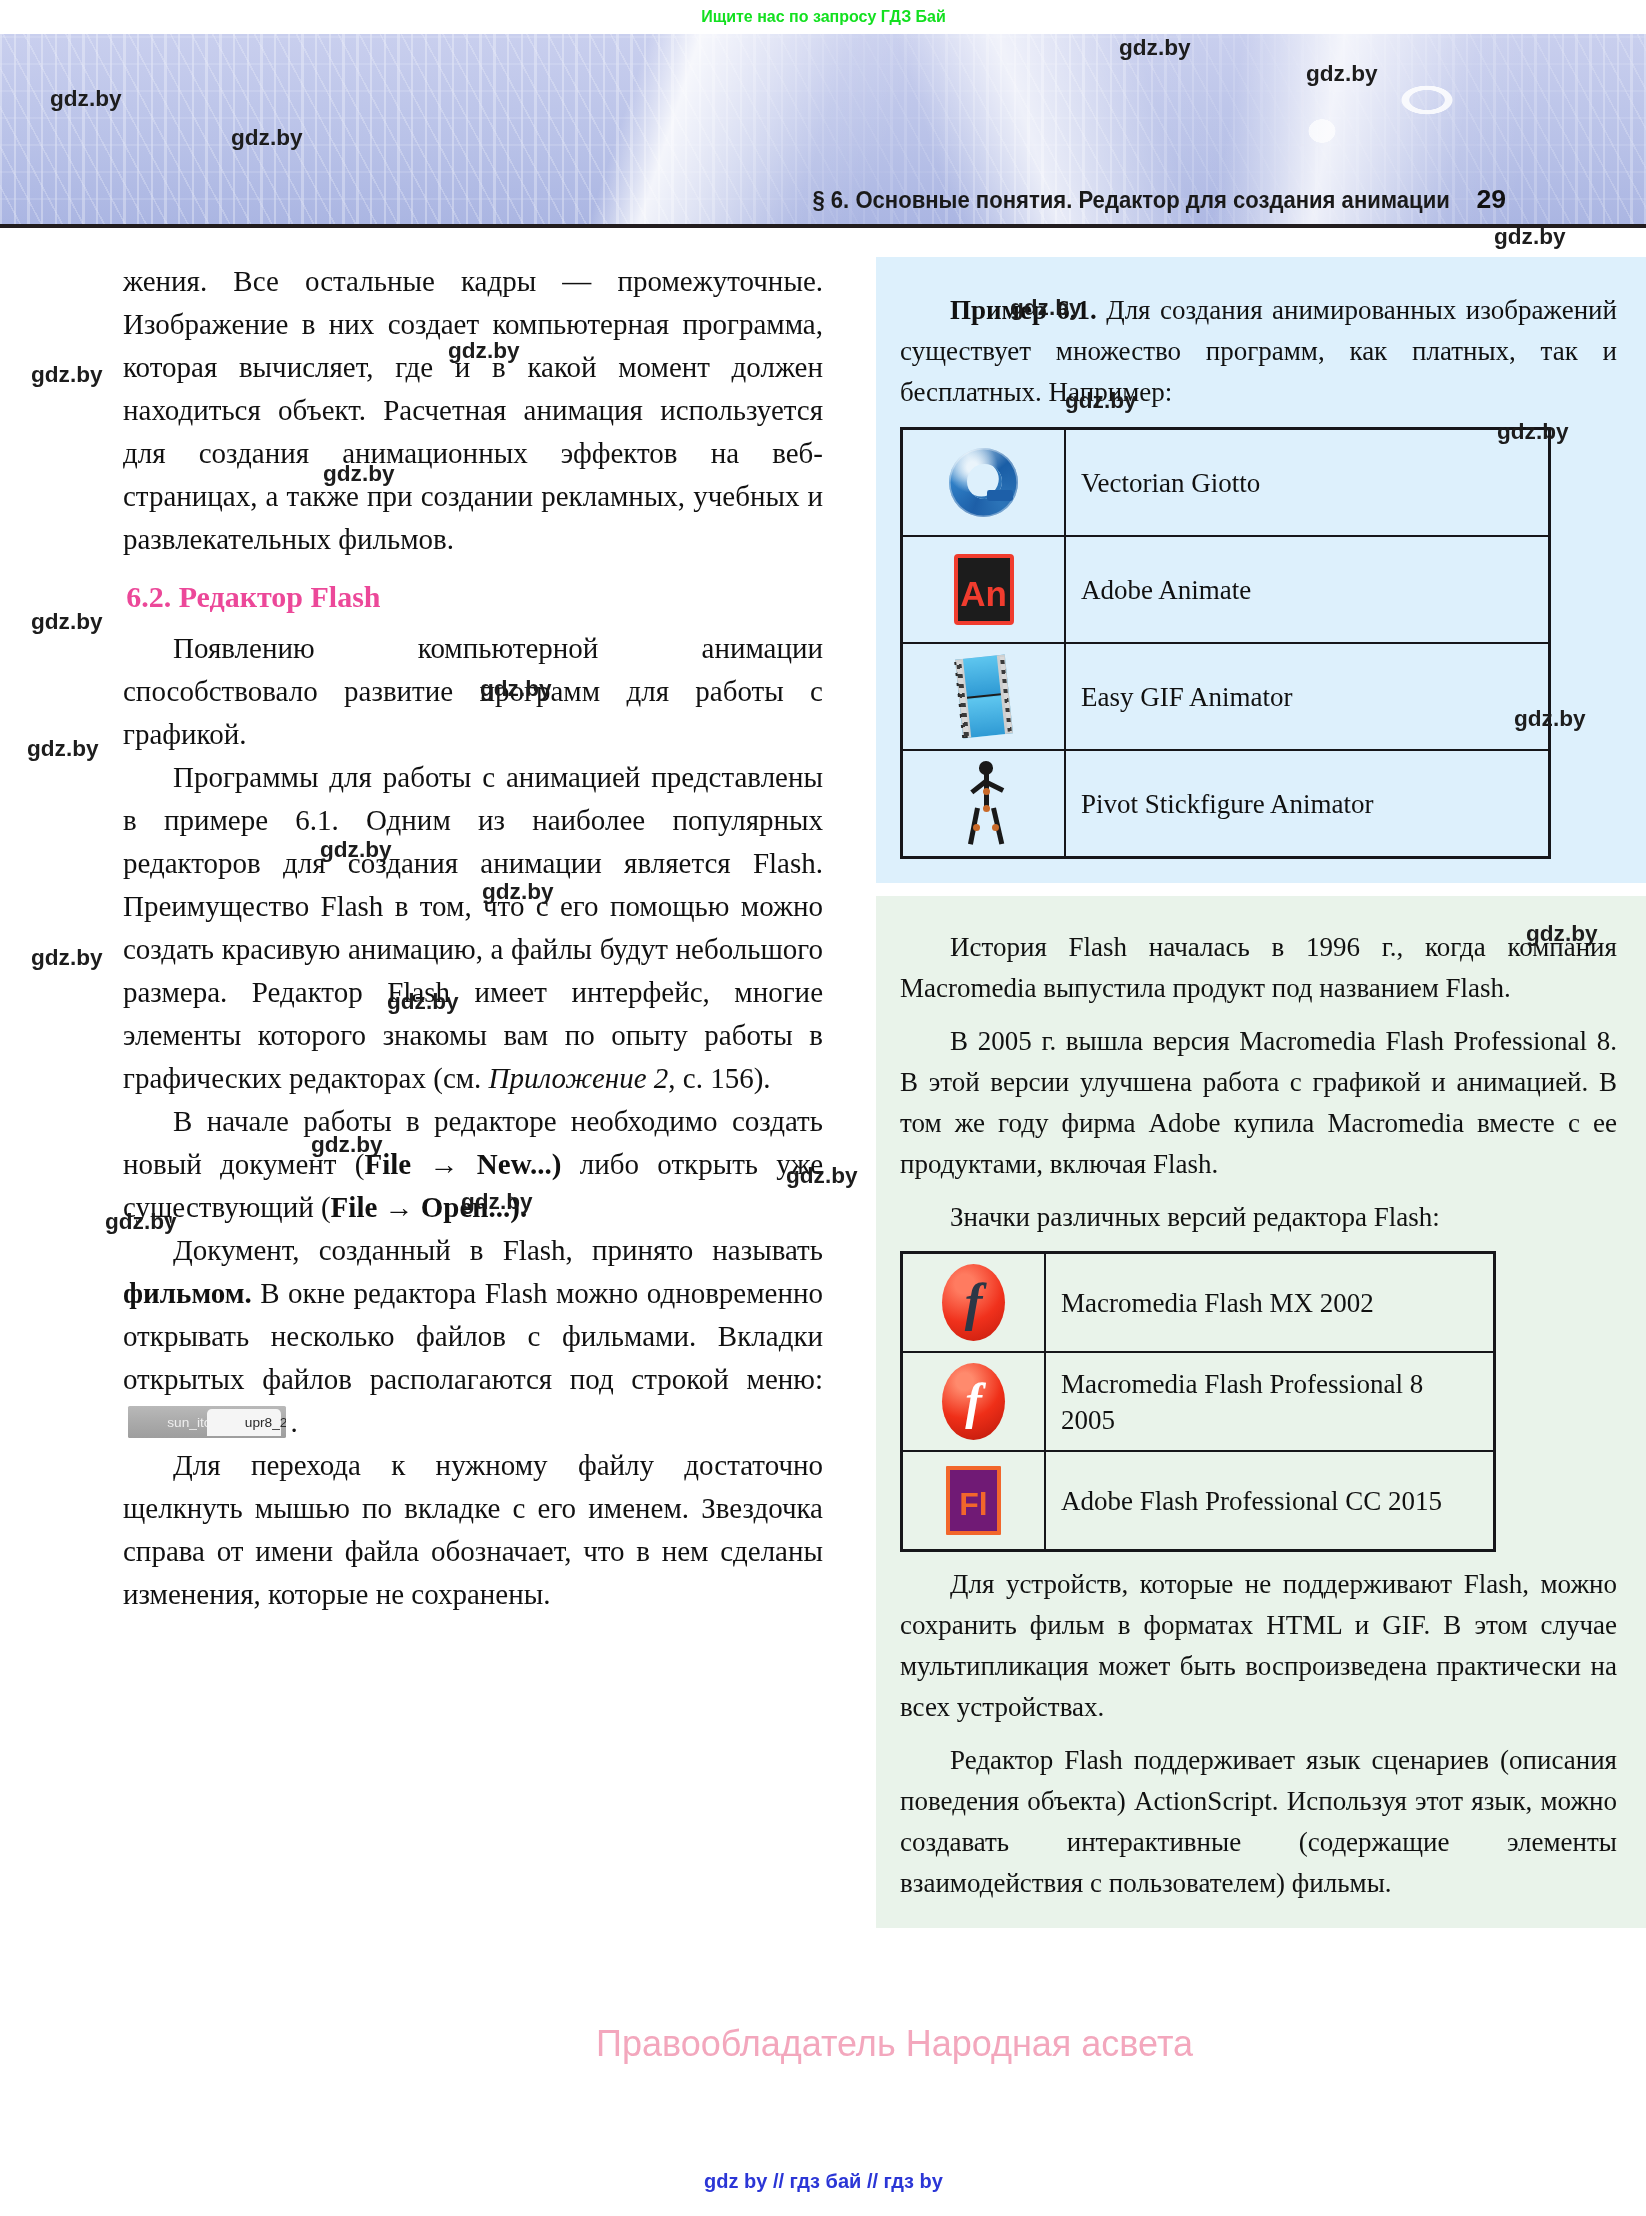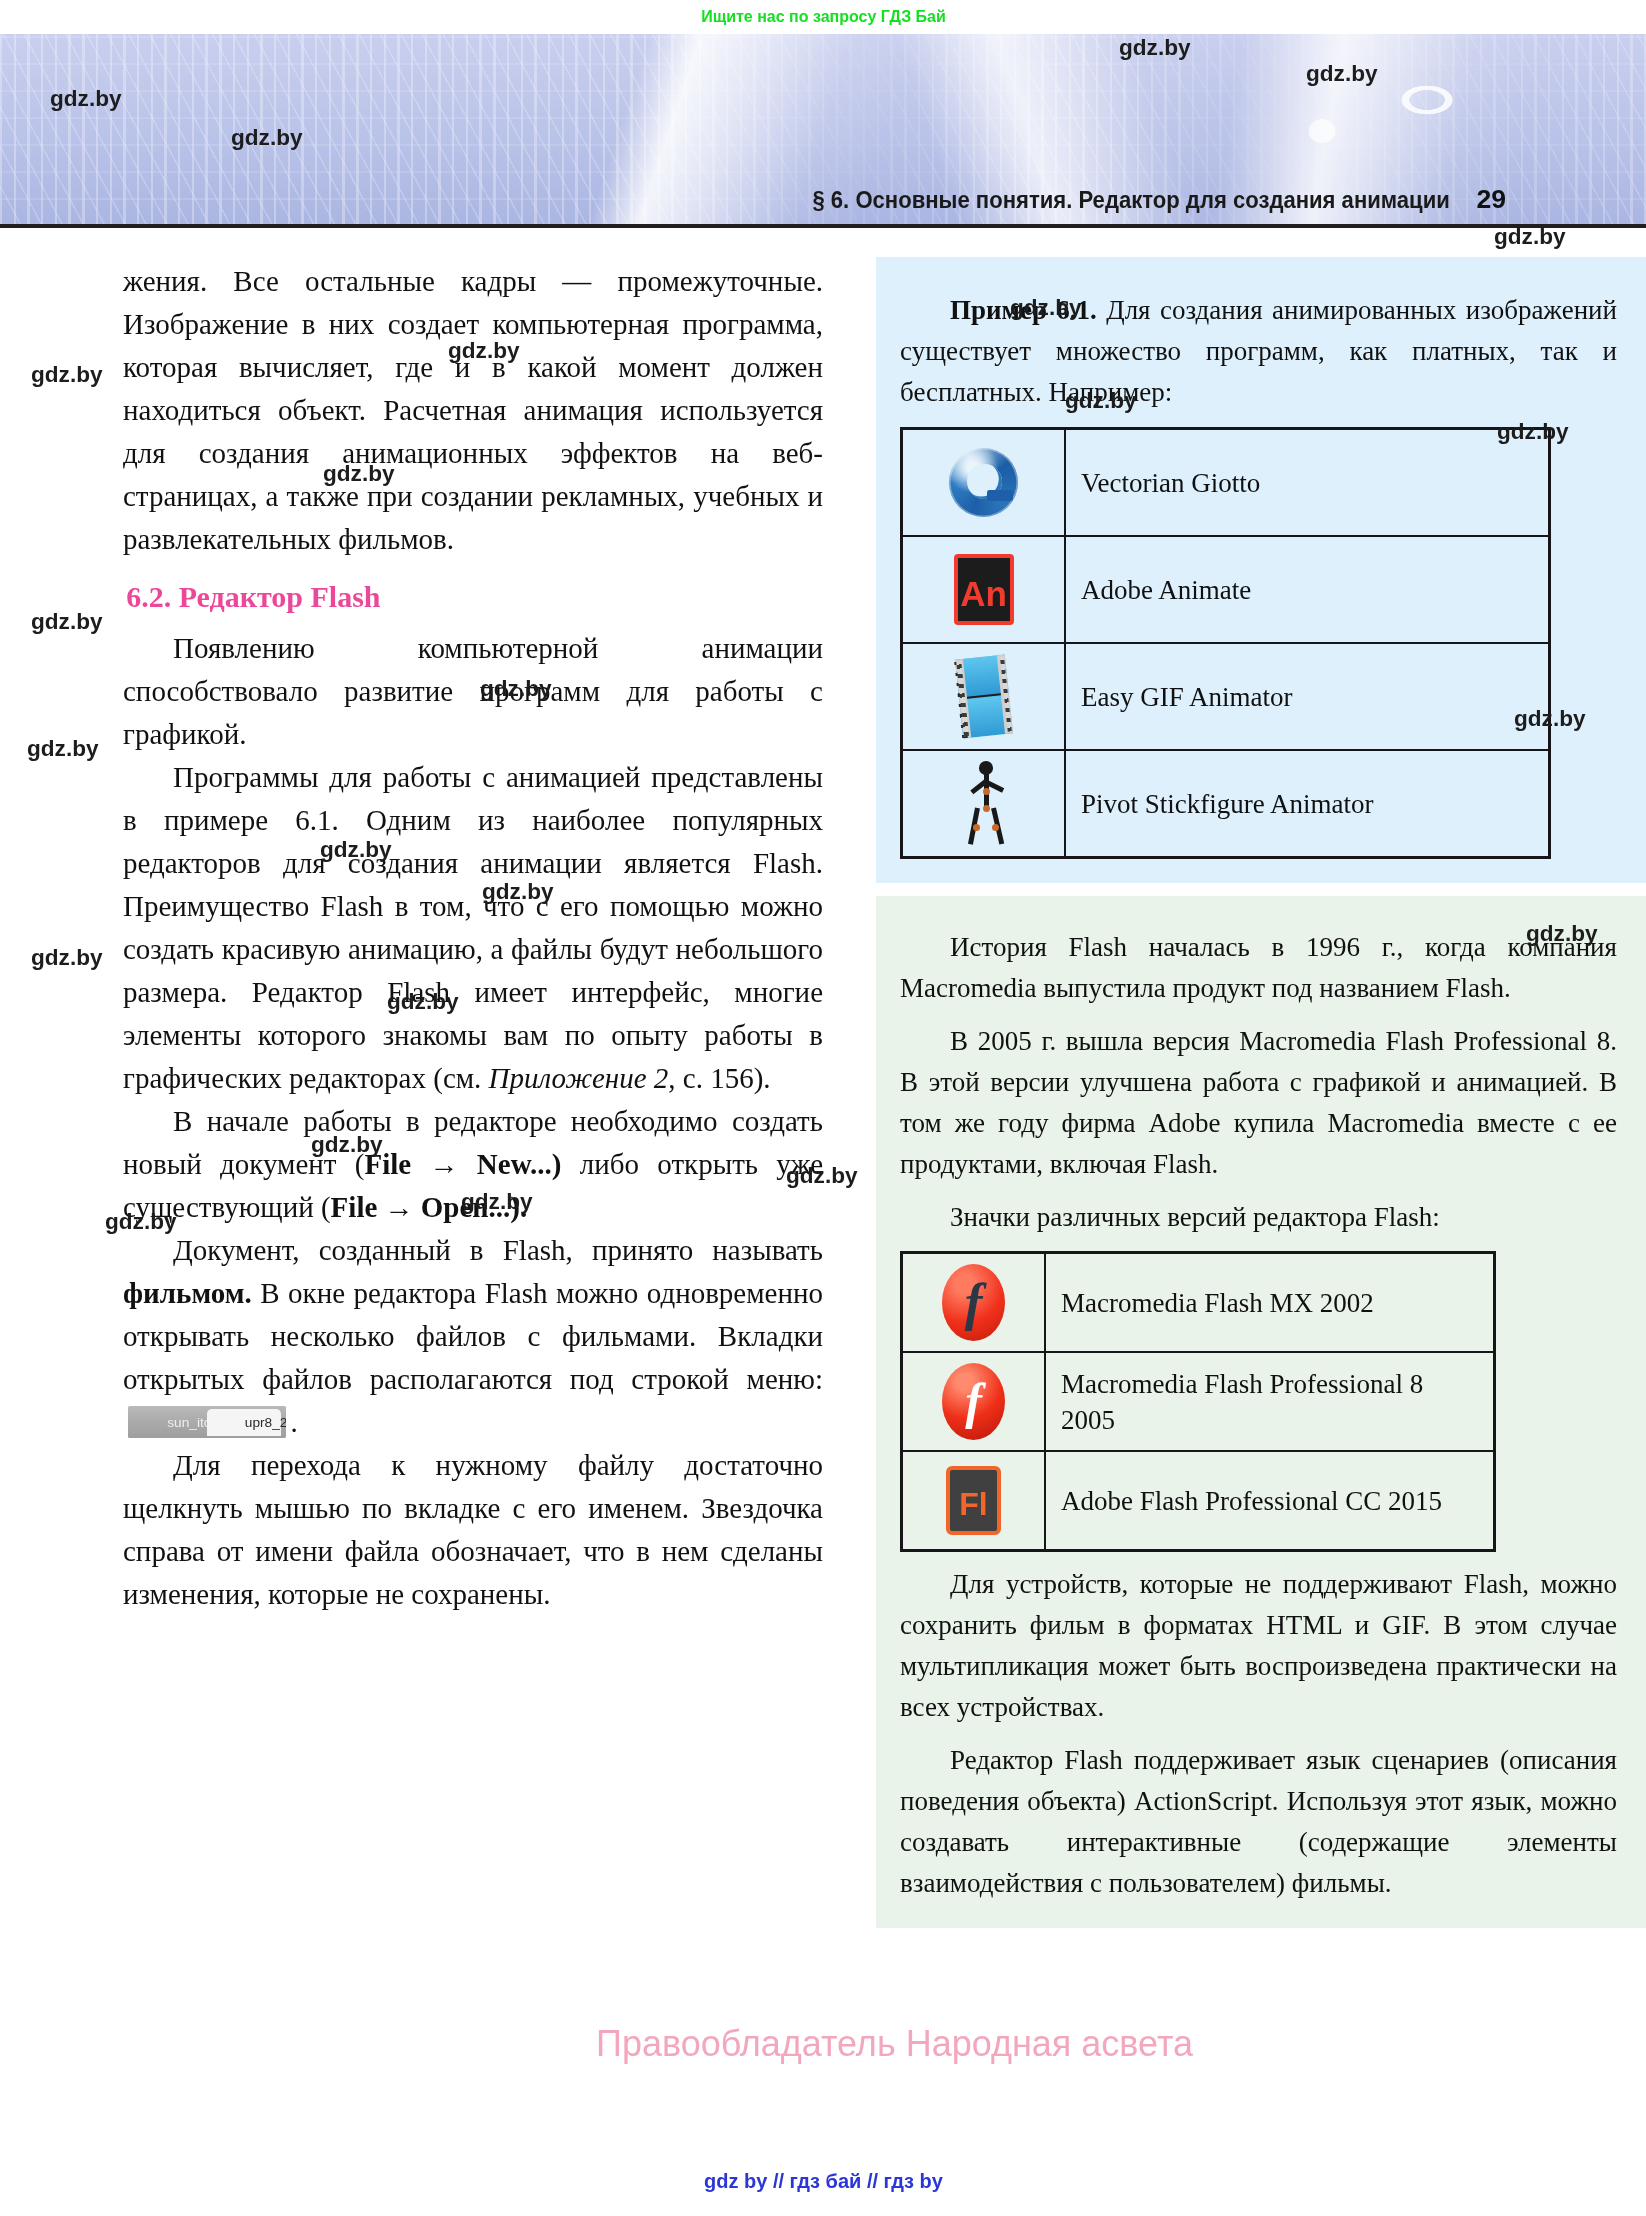--- a/index.html
+++ b/index.html
@@ -349,23 +349,23 @@
     color: #ffffff;
     font-family: "Liberation Serif", serif;
     font-style: italic;
     font-weight: bold;
     font-size: 50px;
     line-height: 77px;
     text-align: center;
   }
   .ico-flashcc {
     width: 55px; height: 69px;
-    background: #404040;
+    background: #701a75;
     border: 4px solid #f2662b;
-    border-radius: 6px;
+    border-radius: 1px;
     color: #f2662b;
     font-family: "Liberation Sans", sans-serif;
     font-weight: bold;
     font-size: 32px;
     line-height: 69px;
     text-align: center;
     box-sizing: border-box;
   }
 
   

